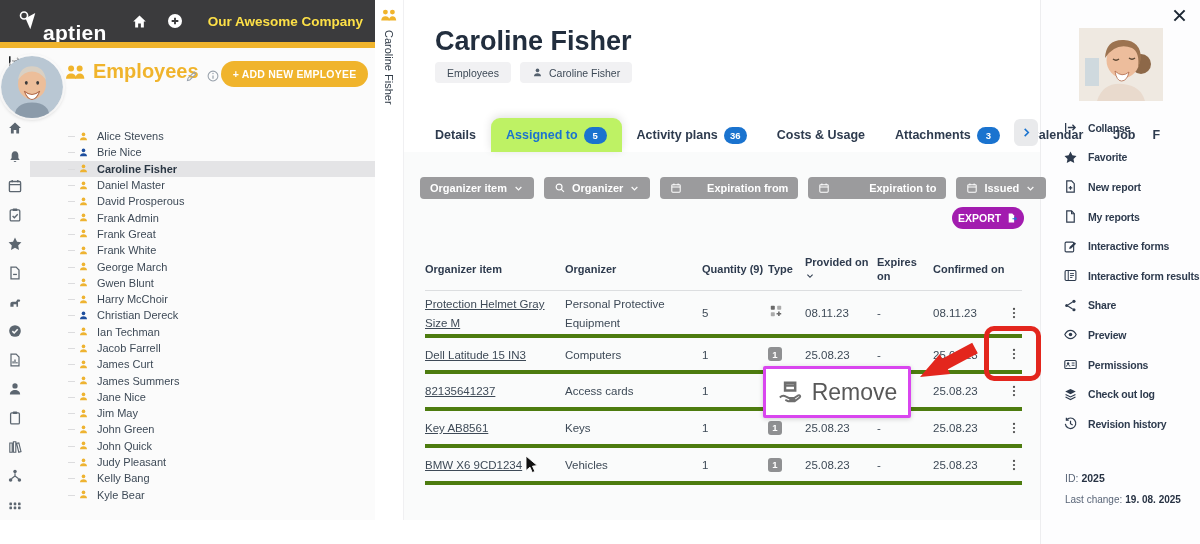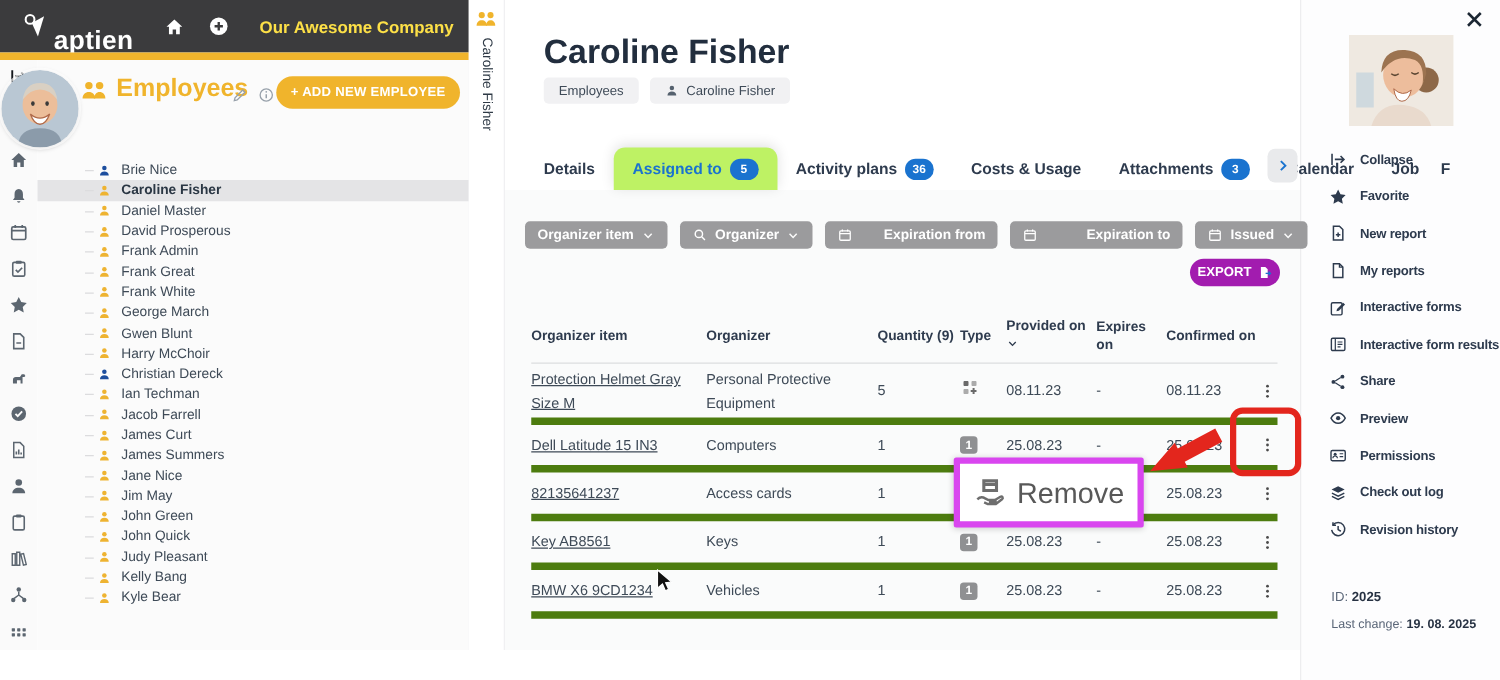--- a/index.html
+++ b/index.html
@@ -81,21 +81,21 @@
   .f-icon{width:12px;height:12px;color:#fff;}
   .chev{width:11px;height:11px;color:#fff;opacity:.95;}
 
   #export-btn{position:absolute;left:549px;top:207px;width:72px;height:22px;border-radius:11px;
               background:#a21caf;color:#fff;font-size:10.5px;font-weight:700;display:flex;
               align-items:center;justify-content:center;gap:5px;z-index:2;border:none;}
   .export-icon{width:12px;height:12px;color:#fff;}
 
   
   #table{position:absolute;left:22px;top:250px;width:597px;z-index:2;}
-  .trow{display:flex;align-items:center;border-bottom:6px solid #4d7c0f;}
+  .trow{display:flex;align-items:center;border-bottom:4px solid #4d7c0f;}
   .trow.thead{height:40px;border-bottom:1px solid #dcdee0;}
   .th{font-size:11px;font-weight:700;color:#2e3b4e;line-height:1.25;}
   .c-item{width:140px;padding-right:10px;box-sizing:border-box;}
   .c-org{width:137px;padding-right:8px;box-sizing:border-box;}
   .c-qty{width:66px;}
   .c-type{width:37px;}
   .c-prov{width:72px;}
   .c-exp{width:56px;}
   .c-conf{width:72px;}
   .c-menu{width:17px;display:flex;justify-content:center;}
@@ -104,21 +104,21 @@
   .cell-text{font-size:11.5px;color:#3e4a57;line-height:1.35;}
   .type-badge{width:14px;height:14px;background:#8f9092;color:#fff;border-radius:3px;
               font-size:9.5px;font-weight:700;display:flex;align-items:center;justify-content:center;}
   .type-multi{width:16px;height:16px;color:#6a6a6a;}
   .kebab{width:14px;height:14px;color:#4a4a4a;}
 
   
   #kebab-highlight{position:absolute;left:581px;top:326px;width:47px;height:45px;
                    border:5px solid #e3261d;border-radius:10px;z-index:10;}
   #remove-callout{position:absolute;left:360px;top:366px;width:142px;height:46px;background:#fff;
-                  border:5px solid #d946ef;border-radius:2px;display:flex;align-items:center;
+                  border:3px solid #d946ef;border-radius:2px;display:flex;align-items:center;
                   justify-content:center;gap:9px;z-index:10;box-shadow:0 1px 5px rgba(0,0,0,.18);}
   .remove-icon{width:26px;height:26px;color:#6e6e6e;}
   #remove-label{font-size:23px;font-weight:500;color:#585858;}
   #annot-arrow{position:absolute;left:505px;top:338px;width:76px;height:48px;z-index:10;}
   #cursor{position:absolute;left:122px;top:455px;width:14px;height:19px;z-index:12;}
 
   
   #sidebar{position:absolute;left:1040px;top:0;width:160px;height:544px;background:#fdfdfe;
            border-left:1px solid #ededef;}
   #close-btn{position:absolute;left:130px;top:7px;width:17px;height:17px;color:#1c2733;}
@@ -288,20 +288,30 @@
     </span>
   <span class="icon" id="panel-info">
       <svg viewBox="0 0 20 20">
         <circle cx="10" cy="10" r="7" fill="none" stroke="currentColor" stroke-width="1.5"></circle>
         <path d="M10 9.2 V13.8" stroke="currentColor" stroke-width="1.7"></path>
         <circle cx="10" cy="6.4" r="1" fill="currentColor"></circle>
       </svg>
     </span>
   <button id="add-btn">+ ADD NEW EMPLOYEE</button>
   <div id="emp-list">
+      <div class="emp-row">
+        <span class="tree"></span>
+        <span class="icon emp-icon yellow">
+          <svg viewBox="0 0 20 20">
+            <circle cx="10" cy="6.2" r="3.3" fill="currentColor"></circle>
+            <path d="M3.6 17 C3.6 13.4 6.4 11.4 10 11.4 C13.6 11.4 16.4 13.4 16.4 17 Z" fill="currentColor"></path>
+          </svg>
+        </span>
+        <span class="emp-name">Alice Stevens</span>
+      </div>
       <div class="emp-row">
         <span class="tree"></span>
         <span class="icon emp-icon blue">
           <svg viewBox="0 0 20 20">
             <circle cx="10" cy="6.2" r="3.3" fill="currentColor"></circle>
             <path d="M3.6 17 C3.6 13.4 6.4 11.4 10 11.4 C13.6 11.4 16.4 13.4 16.4 17 Z" fill="currentColor"></path>
           </svg>
         </span>
         <span class="emp-name">Brie Nice</span>
       </div>

